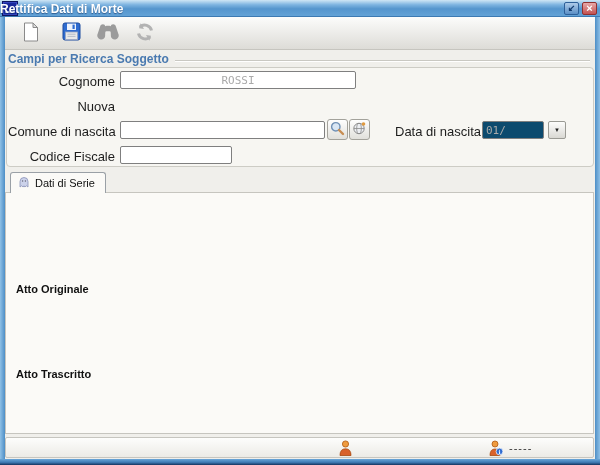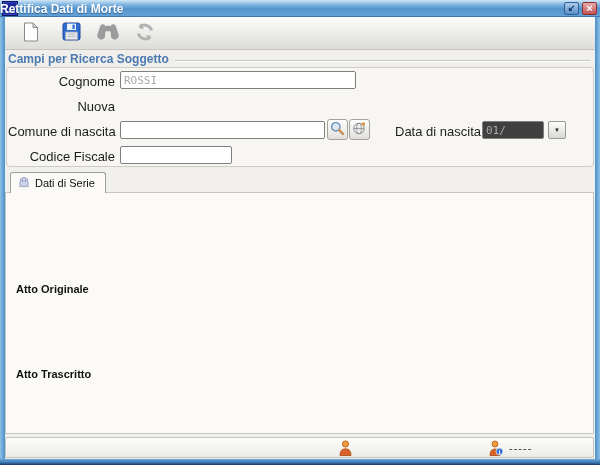--- a/index.html
+++ b/index.html
@@ -30,21 +30,21 @@
   .toolbar{position:absolute;left:5px;right:5px;top:17px;height:33px;
     background:linear-gradient(#fcfcfb,#dddcd7);border-bottom:1px solid #c6c5bf;}
   .tbtn{position:absolute;top:3px;width:26px;height:26px;border:none;background:transparent;
     display:flex;align-items:center;justify-content:center;padding:0;cursor:default;}
   
   .lbl{position:absolute;font-size:13px;color:#1d1d1d;text-align:right;white-space:nowrap;}
   .lbl.left{text-align:left;}
   .inp{position:absolute;height:18px;border:1px solid #7f7f7f;border-radius:2px;background:#fff;
     font:11px "Liberation Sans",sans-serif;padding:1px 3px;color:#000;}
   .inp.gray{color:#a9a9a9;font-family:"DejaVu Sans Mono",monospace;}
-  .inp.dis{background:#404040;color:#a9a9a9;font-family:"DejaVu Sans Mono",monospace;}
+  .inp.dis{background:#0c4a6e;color:#a9a9a9;font-family:"DejaVu Sans Mono",monospace;}
   .inp.num{text-align:right;}
   .inp.bold{font-weight:bold;}
   .inp.small{font-size:9.5px;padding:1px 2px;}
   .ibtn{position:absolute;width:21px;height:21px;border:1px solid #a3a29b;border-radius:3px;
     background:linear-gradient(#fefefe,#e1e0db);display:flex;align-items:center;justify-content:center;padding:0;cursor:default;}
   .ibtn.dis svg{filter:grayscale(1) opacity(.5);}
   .dbtn{position:absolute;width:18px;height:18px;border:1px solid #9a9a94;border-radius:2px;
     background:linear-gradient(#fdfdfc,#d9d8d3);display:flex;align-items:center;justify-content:center;
     font-size:6px;color:#222;padding:0;cursor:default;}
   .dbtn.dis{color:#999;background:linear-gradient(#f2f1ee,#e3e2dd);}
@@ -130,21 +130,21 @@
     </button>
   </div>
 
   <div class="sec-head">
     <span>Campi per Ricerca Soggetto</span>
     <span class="rule"></span>
   </div>
   <div class="gbox" style="left:6px;top:67px;width:588px;height:100px;"></div>
 
   <label class="lbl" style="left:8px;width:107px;top:74px;">Cognome</label>
-  <input class="inp gray" style="left: 120px; top: 71px; width: 236px;" value="ROSSI">
+  <input class="inp gray" style="left: 120px; top: 71px; width: 236px; text-align: center;" value="ROSSI">
 
   <label class="lbl" style="left:8px;width:107px;top:99px;">Nuova</label>
 
   <label class="lbl" style="left:8px;width:107px;top:124px;">Comune di nascita</label>
   <input class="inp" style="left: 120px; top: 121px; width: 205px;" value="">
   <button class="ibtn" style="left:327px;top:119px;">
     <span>
       <svg width="15" height="15" viewBox="0 0 15 15">
           <circle cx="5.8" cy="5.8" r="4.2" fill="#d9e6f4" stroke="#7090b5" stroke-width="1.4"></circle>
           <line x1="9" y1="9" x2="13" y2="13" stroke="#c78d52" stroke-width="2.4" stroke-linecap="round"></line>

